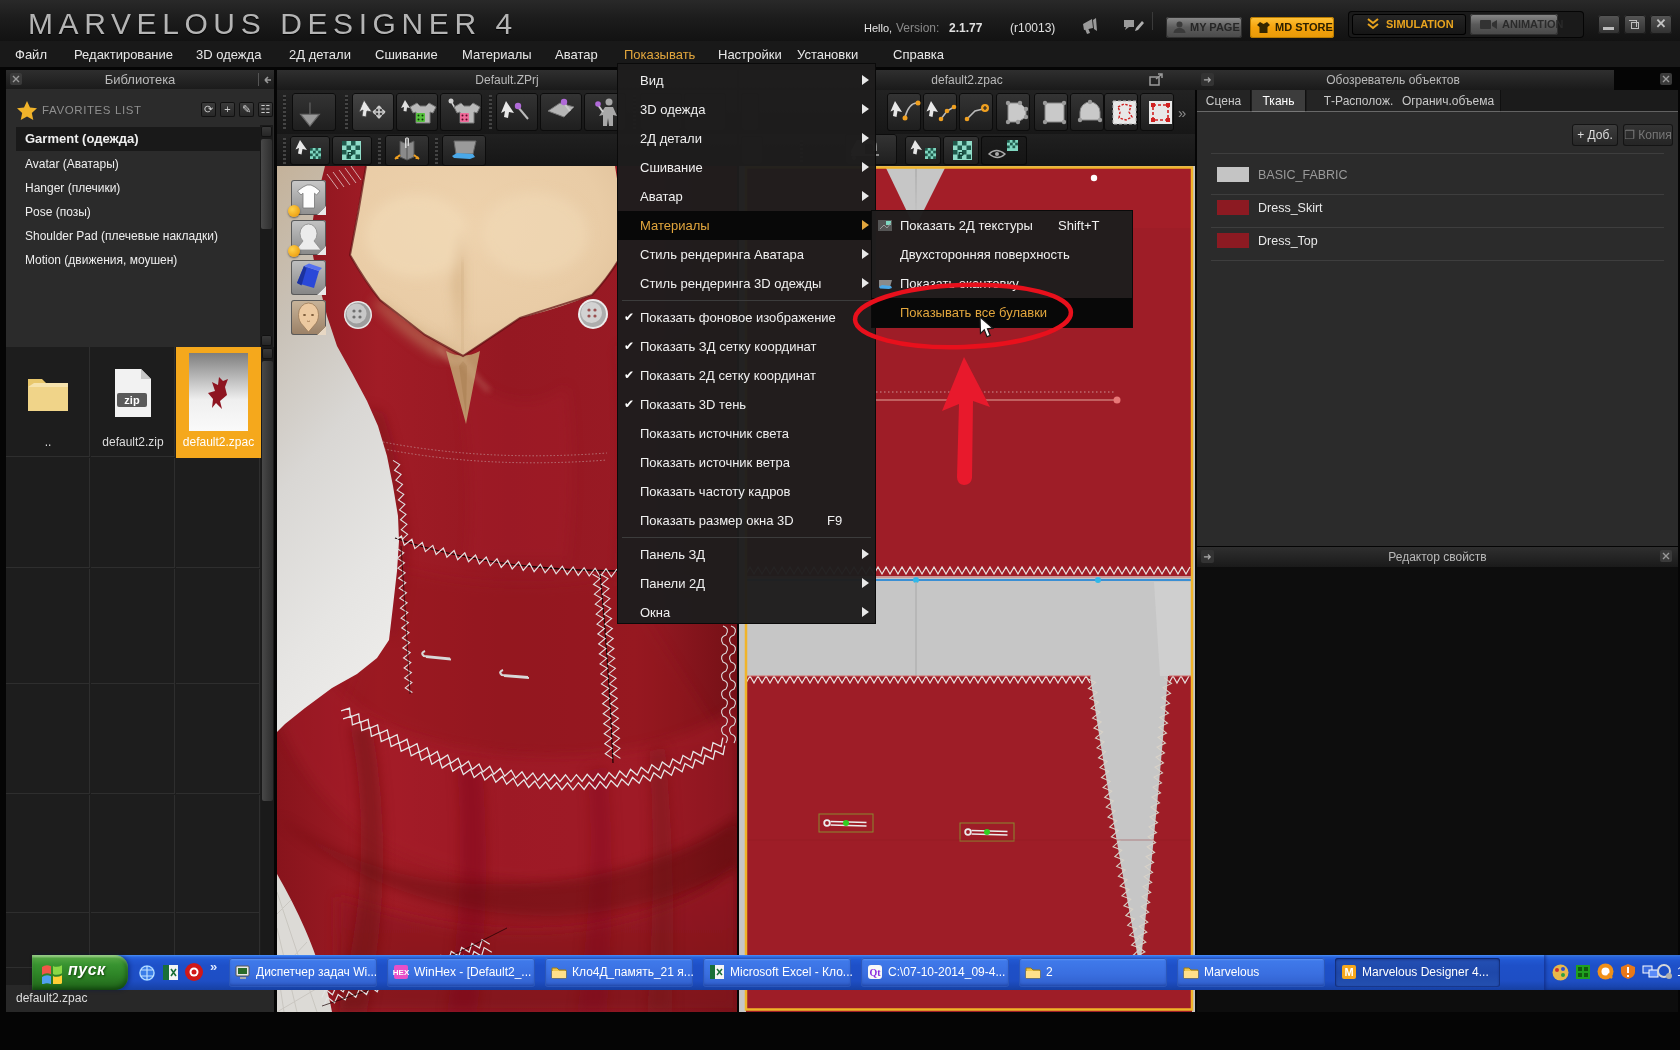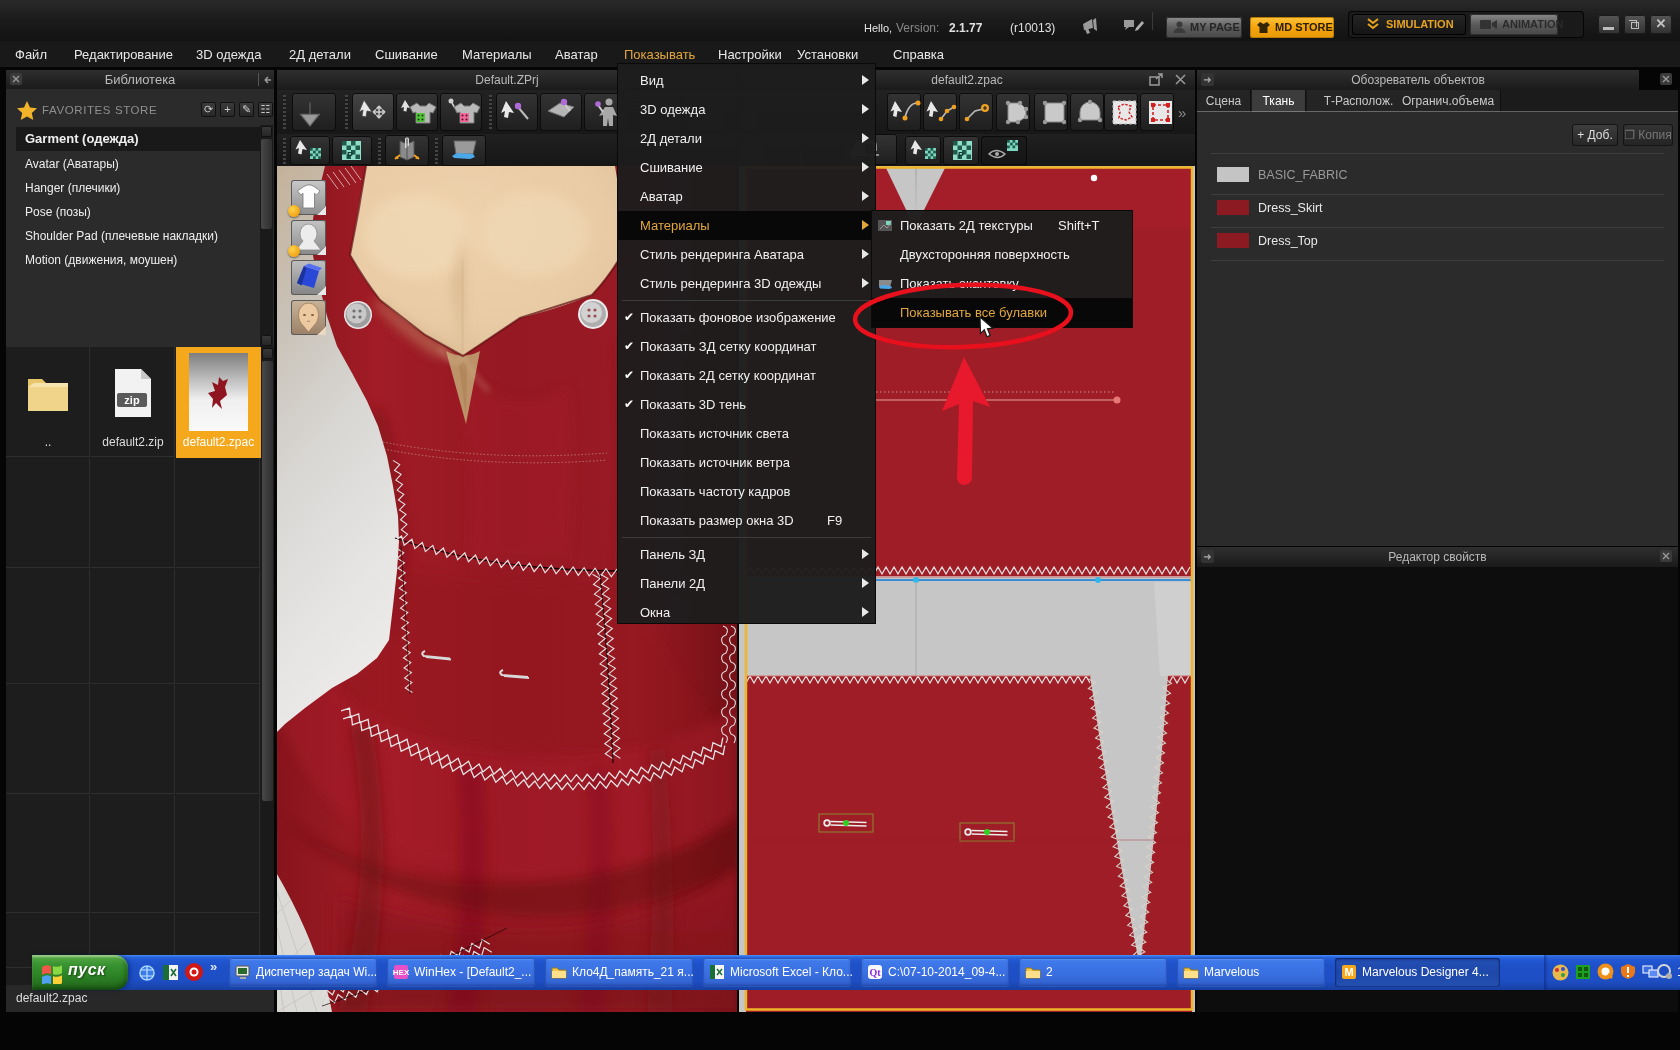--- a/index.html
+++ b/index.html
@@ -66,20 +66,21 @@
     background:linear-gradient(#68a0f8 0%,#3f79ea 10%,#3a6fe0 55%,#3364d2 85%,#2c58be 100%);
     box-shadow:inset 0 0 0 1px #2b57ba, inset 0 -2px 3px rgba(10,30,110,.35); }
   .task .lbl { position:absolute; left:27px; top:7px; white-space:nowrap; overflow:hidden; }
   .ticon { position:absolute; left:6px; top:6px; width:16px; height:16px; }
 </style>
 </head>
 <body>
 <div id="app">
 
   <div id="topbar">
+    <div id="logo">MARVELOUS DESIGNER 4</div>
     <div class="abs" style="left:820px;top:22px;font-size:11px;color:#e6e6e6;padding-left:44px;">Hello,</div>
     <div class="abs" style="left:896px;top:21px;font-size:12px;color:#8a8a8a;">Version:</div>
     <div class="abs" style="left:949px;top:21px;font-size:12px;color:#e0e0e0;font-weight:bold;">2.1.77</div>
     <div class="abs" style="left:1010px;top:21px;font-size:12px;color:#e0e0e0;">(r10013)</div>
 
     <svg class="abs" style="left:1080px;top:16px;" width="70" height="20" viewBox="0 0 70 20">
       <g fill="#9a9a9a">
         <path d="M3 8 L12 3 L13 12 L4 14 Z M13 4 l3 -2 1 13 -3 -2 Z"></path>
         <path d="M5 13 l2 5 3 -1 -2 -5 Z"></path>
         <path d="M44 4 h10 v7 h-5 l-4 3 1 -3 h-2 Z"></path>
@@ -149,21 +150,21 @@
     </svg>
   <div class="abs" style="left:258px;top:73px;width:1px;height:13px;background:#555;"></div>
     <svg class="abs" style="left:262px;top:75px;" width="10" height="10" viewBox="0 0 10 10">
       <path d="M9 5 L3 5 M3 5 L6 2 M3 5 L6 8" stroke="#999" stroke-width="1.6"></path>
     </svg>
 
   <div id="fav-area">
     <svg class="abs" style="left:11px;top:12px;" width="20" height="19" viewBox="0 0 20 19">
         <path d="M10 0 L13 6.5 L20 7.2 L14.8 12 L16.3 19 L10 15.4 L3.7 19 L5.2 12 L0 7.2 L7 6.5 Z" fill="#f0b32a"></path>
       </svg>
-    <div class="abs" style="left:36px;top:15px;color:#8f8f8f;font-size:11.5px;letter-spacing:0.6px;">FAVORITES STORE</div>
+    <div class="abs" style="left:36px;top:15px;color:#8f8f8f;font-size:11.5px;letter-spacing:0.6px;">FAVORITES LIST</div>
     <div class="libbtn" style="left:195px;">⟳</div>
     <div class="libbtn" style="left:214px;">+</div>
     <div class="libbtn" style="left:233px;">✎</div>
     <div class="libbtn" style="left:252px;">☷</div>
     <div class="favrow" style="top:38px;background:#191919;font-weight:bold;font-size:13px;">Garment (одежда)</div>
     <div class="favrow" style="top:63px;">Avatar (Аватары)</div>
     <div class="favrow" style="top:87px;">Hanger (плечики)</div>
     <div class="favrow" style="top:111px;">Pose (позы)</div>
     <div class="favrow" style="top:135px;">Shoulder Pad (плечевые накладки)</div>
     <div class="favrow" style="top:159px;">Motion (движения, моушен)</div>
@@ -734,21 +735,21 @@
     <path d="M7 674 H453" stroke="#8c1820" stroke-width="1" opacity="0.4"></path>
 
     <path d="M7.0 818.0 L11.0 811.0 L15.0 818.0 L19.0 811.0 L23.0 818.0 L27.0 811.0 L31.0 818.0 L35.0 811.0 L39.0 818.0 L43.0 811.0 L47.0 818.0 L51.0 811.0 L55.0 818.0 L59.0 811.0 L63.0 818.0 L67.0 811.0 L71.0 818.0 L75.0 811.0 L79.0 818.0 L83.0 811.0 L87.0 818.0 L91.0 811.0 L95.0 818.0 L99.0 811.0 L103.0 818.0 L107.0 811.0 L111.0 818.0 L115.0 811.0 L119.0 818.0 L123.0 811.0 L127.0 818.0 L131.0 811.0 L135.0 818.0 L139.0 811.0 L143.0 818.0 L147.0 811.0 L151.0 818.0 L155.0 811.0 L159.0 818.0 L163.0 811.0 L167.0 818.0 L171.0 811.0 L175.0 818.0 L179.0 811.0 L183.0 818.0 L187.0 811.0 L191.0 818.0 L195.0 811.0 L199.0 818.0 L203.0 811.0 L207.0 818.0 L211.0 811.0 L215.0 818.0 L219.0 811.0 L223.0 818.0 L227.0 811.0 L231.0 818.0 L235.0 811.0 L239.0 818.0 L243.0 811.0 L247.0 818.0 L251.0 811.0 L255.0 818.0 L259.0 811.0 L263.0 818.0 L267.0 811.0 L271.0 818.0 L275.0 811.0 L279.0 818.0 L283.0 811.0 L287.0 818.0 L291.0 811.0 L295.0 818.0 L299.0 811.0 L303.0 818.0 L307.0 811.0 L311.0 818.0 L315.0 811.0 L319.0 818.0 L323.0 811.0 L327.0 818.0 L331.0 811.0 L335.0 818.0 L339.0 811.0 L343.0 818.0 L347.0 811.0 L351.0 818.0 L355.0 811.0 L359.0 818.0 L363.0 811.0 L367.0 818.0 L371.0 811.0 L375.0 818.0 L379.0 811.0 L383.0 818.0 L387.0 811.0 L391.0 818.0 L395.0 811.0 L399.0 818.0 L403.0 811.0 L407.0 818.0 L411.0 811.0 L415.0 818.0 L419.0 811.0 L423.0 818.0 L427.0 811.0 L431.0 818.0 L435.0 811.0 L439.0 818.0 L443.0 811.0 L447.0 818.0 L451.0 811.0" stroke="#e8e2e0" stroke-width="1.2" fill="none"></path>
     <path d="M7 821 H453" stroke="#3a8fd4" stroke-width="2"></path>
     <circle cx="178" cy="821" r="3" fill="#30b8e8"></circle>
     <circle cx="400" cy="821" r="3" fill="#30b8e8"></circle>
 
     <rect x="7" y="1.5" width="446" height="842" fill="none" stroke="#f0b429" stroke-width="2.5"></rect>
   </svg>
 
-  <div class="ptitle" style="left:1197px;top:70px;width:442px;">Обозреватель объектов</div>
+  <div class="ptitle" style="left:1172px;top:70px;width:442px;">Обозреватель объектов</div>
   <div class="abs" style="left:1201px;top:73px;width:13px;height:13px;border-radius:2px;background:#333;color:#aaa;font-size:10px;text-align:center;line-height:13px;">➜</div>
   <svg class="abs" style="left:1660px;top:73px;" width="12" height="12" viewBox="0 0 12 12">
       <rect width="12" height="12" rx="2" fill="#3a3a3a"></rect>
       <path d="M3 3 L9 9 M9 3 L3 9" stroke="#999" stroke-width="1.4"></path>
     </svg>
 
   <div class="abs" style="left:1197px;top:90px;width:481px;height:22px;background:#1b1b1b;">
     <div class="rtab" style="left:0px;width:54px;">Сцена</div>
     <div class="rtab" style="left:55px;width:54px;background:#3c3c3c;color:#fff;">Ткань</div>
     <div class="rtab" style="left:110px;width:104px;">Т-Располож.</div>

